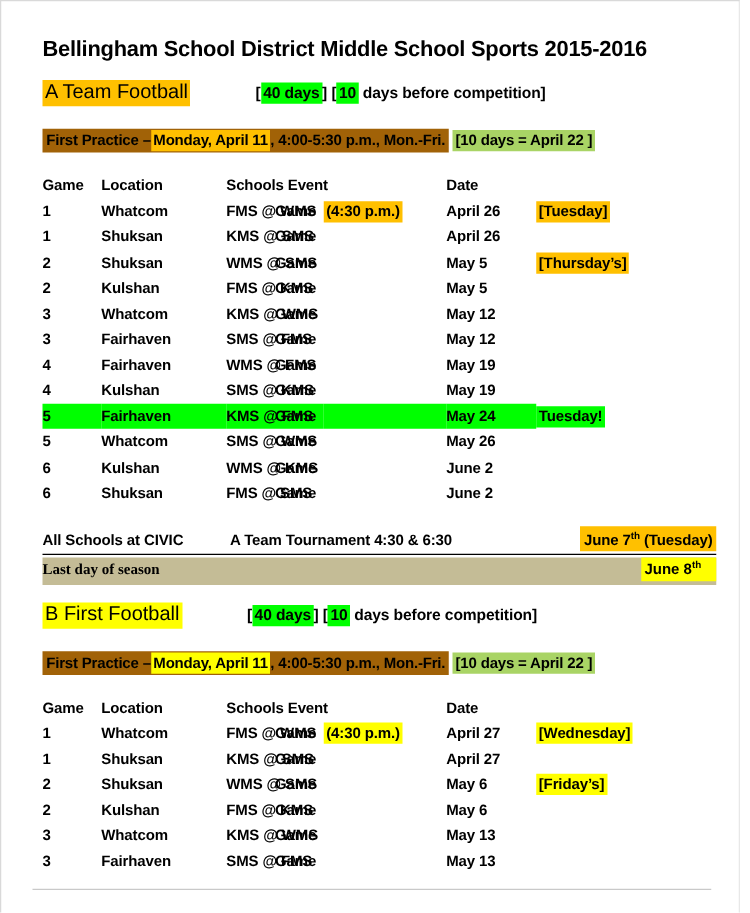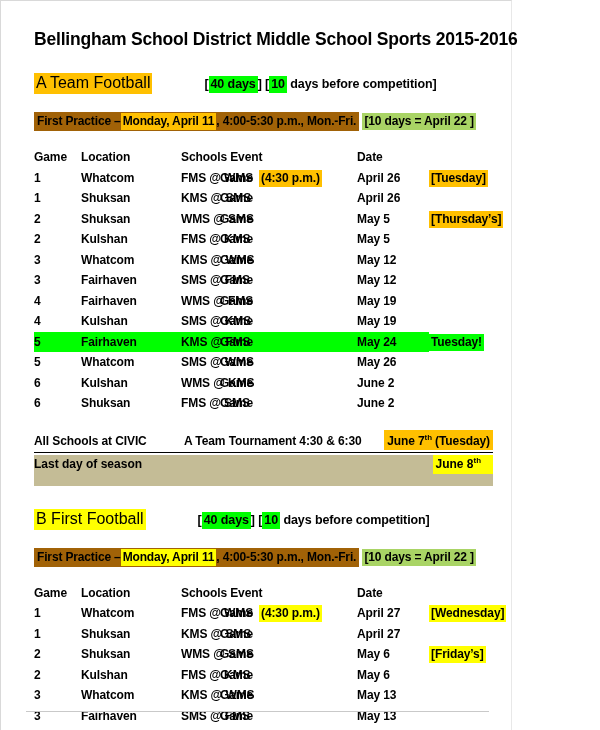--- a/index.html
+++ b/index.html
@@ -11,21 +11,21 @@
   body {
     width: 600px;
     height: 730px;
     font-family: "Liberation Sans", sans-serif;
     color: #000000;
     overflow: hidden;
   }
 
   .page {
     position: relative;
-    width: 512px;
+    width: 592px;
     height: 730px;
     box-sizing: border-box;
     border-top: 1px solid #d9d9d9;
     border-left: 1px solid #d9d9d9;
     border-right: 1px solid #e8e8e8;
     background: #ffffff;
   }
 
   .page-inner {
     position: absolute;
@@ -38,21 +38,21 @@
   .doc-title {
     font-size: 17.5px;
     font-weight: bold;
     letter-spacing: -0.2px;
     margin-top: 28px;
     white-space: nowrap;
   }
 
   
   .section-head {
-    margin-top: 23px;
+    margin-top: 14px;
     display: flex;
     align-items: baseline;
     white-space: nowrap;
   }
   .section-note {
     font-size: 12.5px;
     font-weight: bold;
     margin-left: 52px;
     letter-spacing: -0.1px;
   }
@@ -131,21 +131,21 @@
 
   .lastday {
     margin-top: 2px;
     font-size: 12px;
     font-weight: bold;
     white-space: nowrap;
     display: flex;
     align-items: baseline;
     background: #c4bc96;
   }
-  .lastday-label { width: 150px; padding: 2px 0 15px 0; }
+  .lastday-label { width: 150px; padding: 2px 0 5px 0; font-family: Liberation Serif, serif; }
   .lastday-mid   { flex: 1 1 auto; padding: 2px 0 3px 0; }
   .lastday-date  { padding: 2px 12px 3px 3px; }
 
   sup { font-size: 0.66em; vertical-align: super; line-height: 0; }
 
   .page-rule {
     position: absolute;
     left: 25px;
     right: 22px;
     top: 710px;

